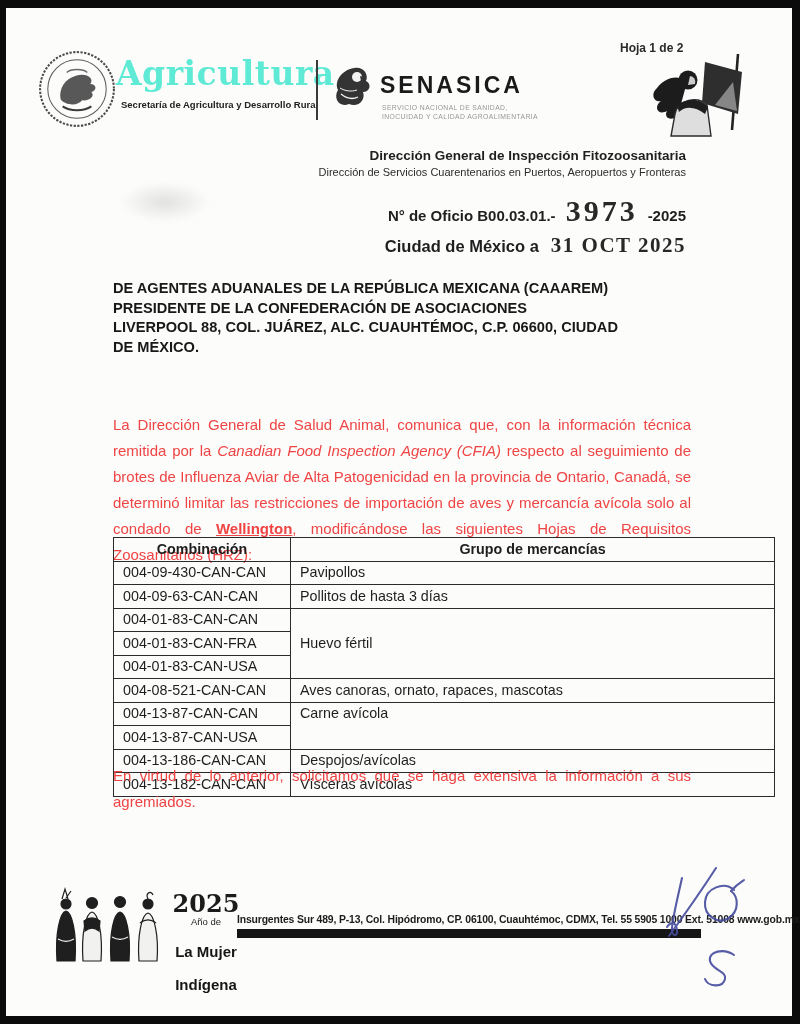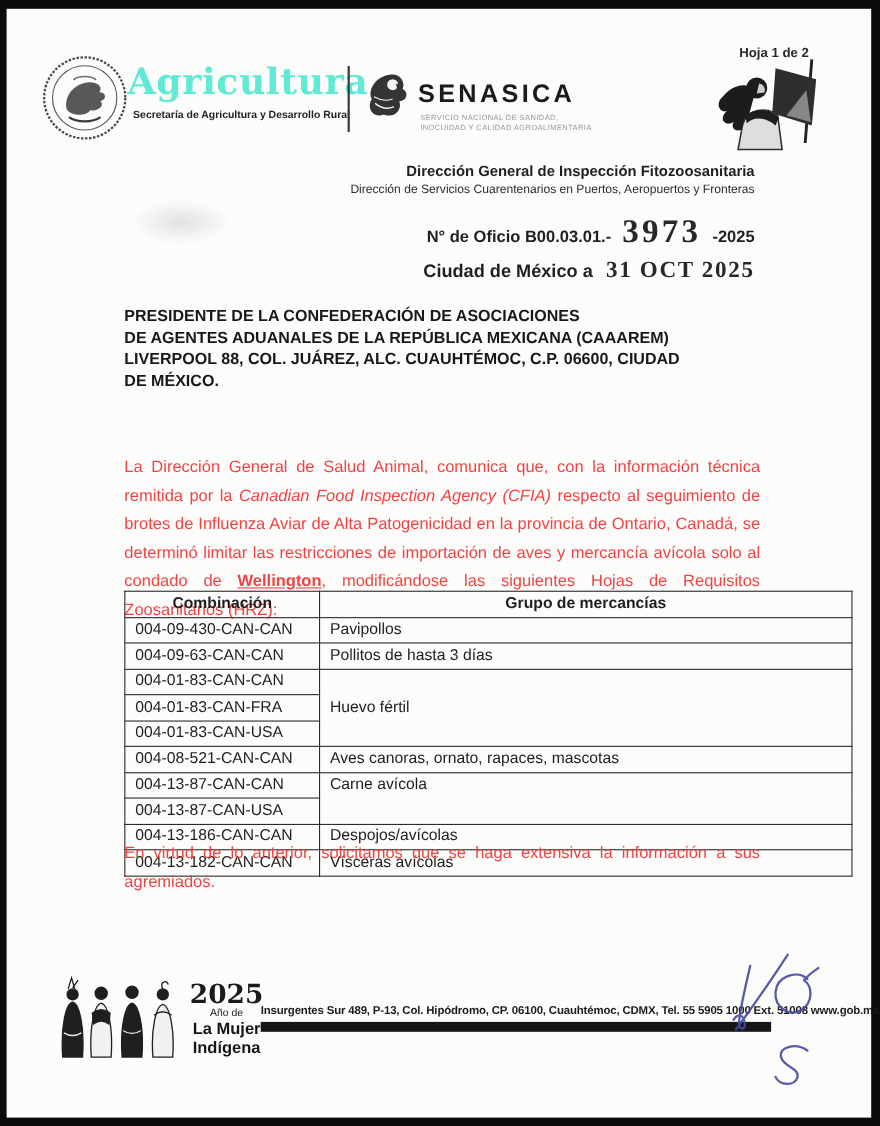--- a/index.html
+++ b/index.html
@@ -10,21 +10,21 @@
 
   
   .seal{left:36px;top:48px;width:82px;height:82px;}
   .agri-title{left:116px;top:54px;font-family:"DejaVu Serif","Liberation Serif",serif;
               font-weight:bold;font-size:33px;color:#5eead4;letter-spacing:.5px;}
   .agri-sub{left:121px;top:99px;font-size:9.5px;font-weight:bold;color:#222;}
   .logo-divider{left:316px;top:60px;width:2px;height:60px;background:#3a3a3a;}
   .sen-icon{left:333px;top:64px;width:42px;height:48px;}
   .sen-title{left:380px;top:72px;font-size:23px;font-weight:bold;letter-spacing:3px;color:#1a1a1a;}
   .sen-sub{left:382px;top:104px;font-size:6.8px;color:#979797;letter-spacing:.4px;line-height:8.5px;filter:blur(.3px);}
-  .hoja{left:672px;top:41px;font-size:12px;font-weight:bold;color:#2a2a2a;}
+  .hoja{left:620px;top:41px;font-size:12px;font-weight:bold;color:#2a2a2a;}
   .woman{left:645px;top:50px;width:112px;height:88px;}
 
   
   .dg1{right:114px;top:148px;font-size:13.5px;font-weight:bold;text-align:right;}
   .dg2{right:114px;top:166px;font-size:11px;text-align:right;color:#2c2c2c;}
   .oficio-row{right:114px;top:194px;display:flex;align-items:baseline;gap:10px;}
   .oficio-label{font-size:15px;font-weight:bold;}
   .stamp{font-family:"Liberation Serif","DejaVu Serif",serif;font-weight:bold;color:#282828;}
   .oficio-stamp{font-size:30px;letter-spacing:3px;filter:blur(.2px);}
   .oficio-year{font-size:15px;font-weight:bold;}
@@ -50,21 +50,21 @@
   th{font-weight:bold;text-align:center;}
   td.combo{width:158px;}
   td.mid{vertical-align:middle;}
   td.top{vertical-align:top;}
 
   
   .women{left:50px;top:886px;width:118px;height:82px;}
   .year-block{left:168px;top:892px;width:76px;text-align:center;line-height:1;}
   .year-num{font-family:"DejaVu Serif","Liberation Serif",serif;font-weight:bold;font-size:24px;color:#1b1b1b;}
   .year-sub{font-size:9.5px;margin-top:1px;color:#222;}
-  .year-l2,.year-l3{font-size:15px;font-weight:bold;color:#161616;line-height:17px;}
+  .year-l2,.year-l3{font-size:15px;font-weight:bold;color:#161616;line-height:17px;margin-top:16px;}
   .address{left:237px;top:914px;width:475px;font-size:10.4px;font-weight:bold;white-space:nowrap;
            letter-spacing:-0.15px;color:#1c1c1c;}
   .footer-bar{left:237px;top:929px;width:464px;height:9px;background:#161616;}
   .pen{left:612px;top:848px;width:185px;height:160px;}
 </style>
 </head>
 <body>
 
 <div class="sheet"></div>
 
@@ -109,22 +109,22 @@
   <span class="oficio-label">N° de Oficio B00.03.01.-</span>
   <span class="stamp oficio-stamp">3973</span>
   <span class="oficio-year">-2025</span>
 </div>
 <div class="abs city-row">
   <span class="city-label">Ciudad de México a</span>
   <span class="stamp date-stamp">31 OCT 2025</span>
 </div>
 
 <div class="abs recipient">
+  <div>DE AGENTES ADUANALES DE LA REPÚBLICA MEXICANA (CAAAREM)</div>
   <div>PRESIDENTE DE LA CONFEDERACIÓN DE ASOCIACIONES</div>
-  <div>DE AGENTES ADUANALES DE LA REPÚBLICA MEXICANA (CAAAREM)</div>
   <div>LIVERPOOL 88, COL. JUÁREZ, ALC. CUAUHTÉMOC, C.P. 06600, CIUDAD</div>
   <div>DE MÉXICO.</div>
 </div>
 
 <div class="abs para p1">
   <span>La Dirección General de Salud Animal, comunica que, con la información técnica remitida por la </span><span class="italic">Canadian Food Inspection Agency (CFIA)</span><span> respecto al seguimiento de brotes de Influenza Aviar de Alta Patogenicidad en la provincia de Ontario, Canadá, se determinó limitar las restricciones de importación de aves y mercancía avícola solo al condado de </span><span class="boldu">Wellington</span><span>, modificándose las siguientes Hojas de Requisitos Zoosanitarios (HRZ):</span>
 </div>
 
 <div class="abs tbl-wrap">
   <table>

